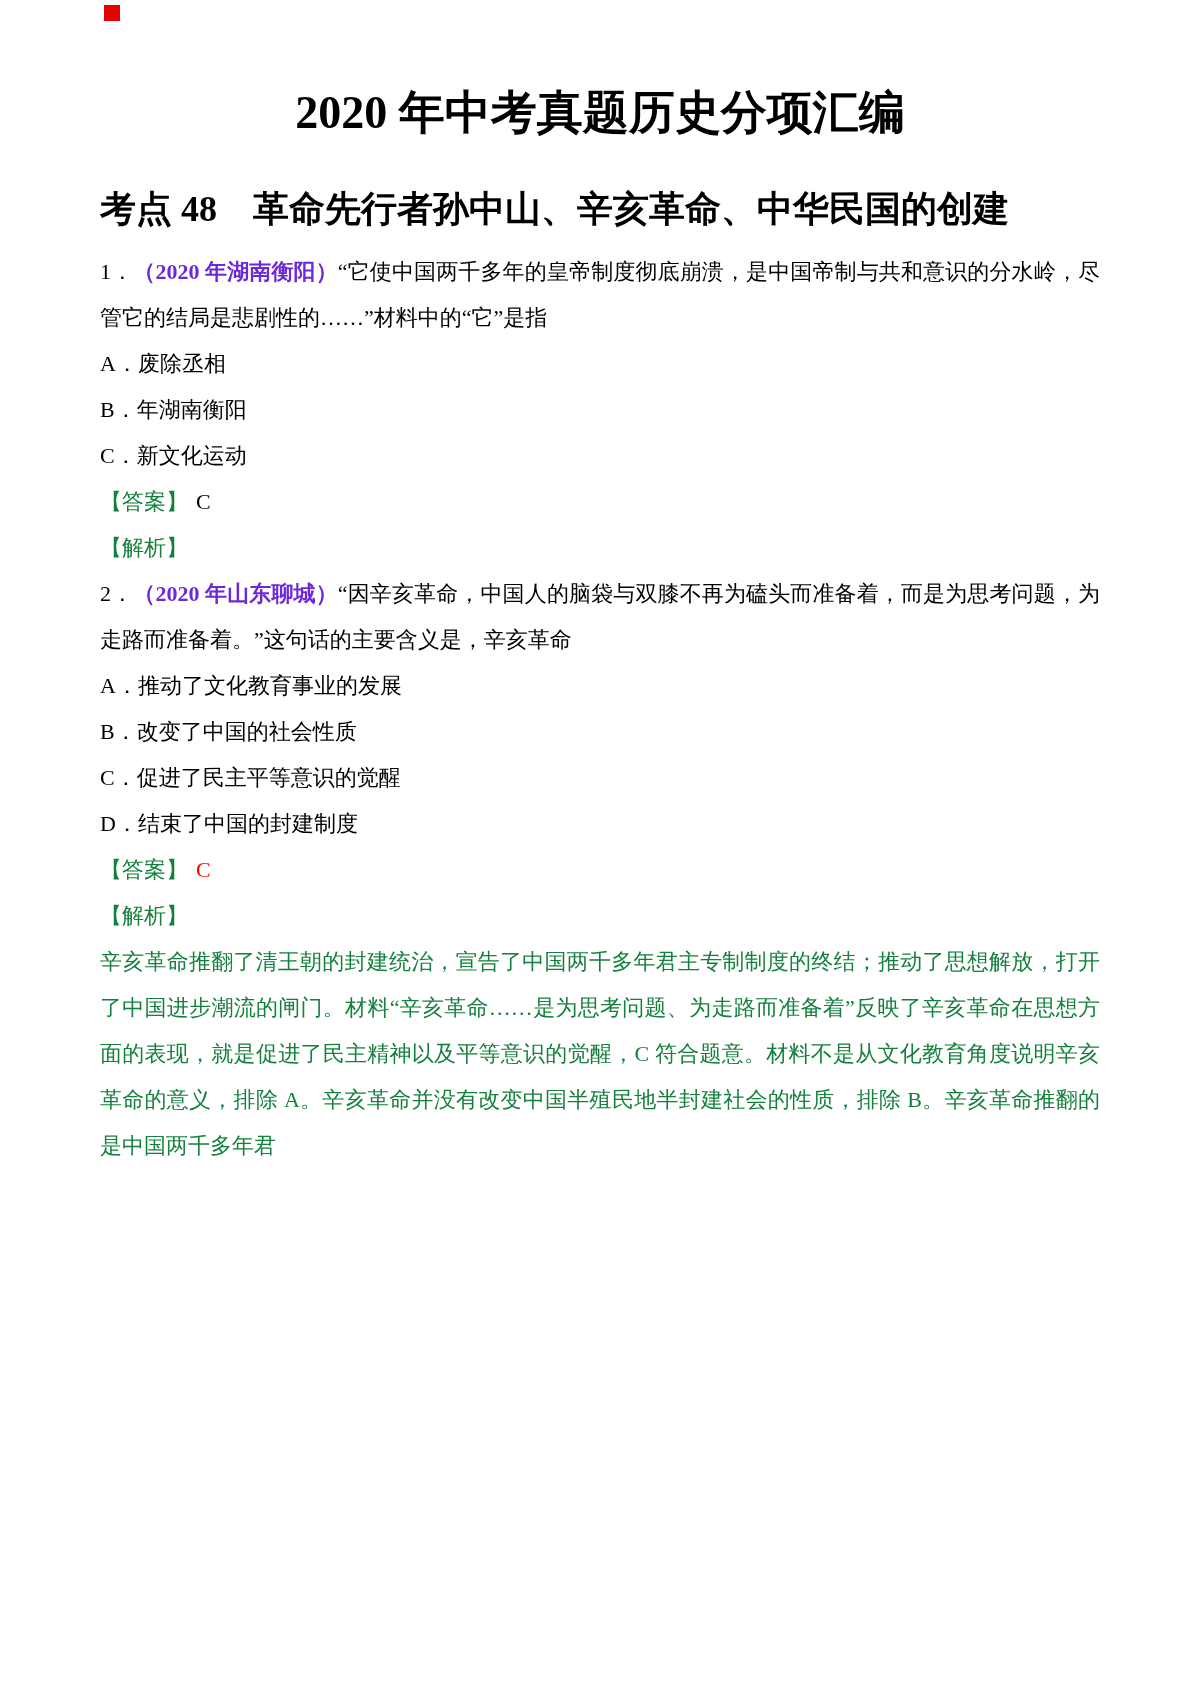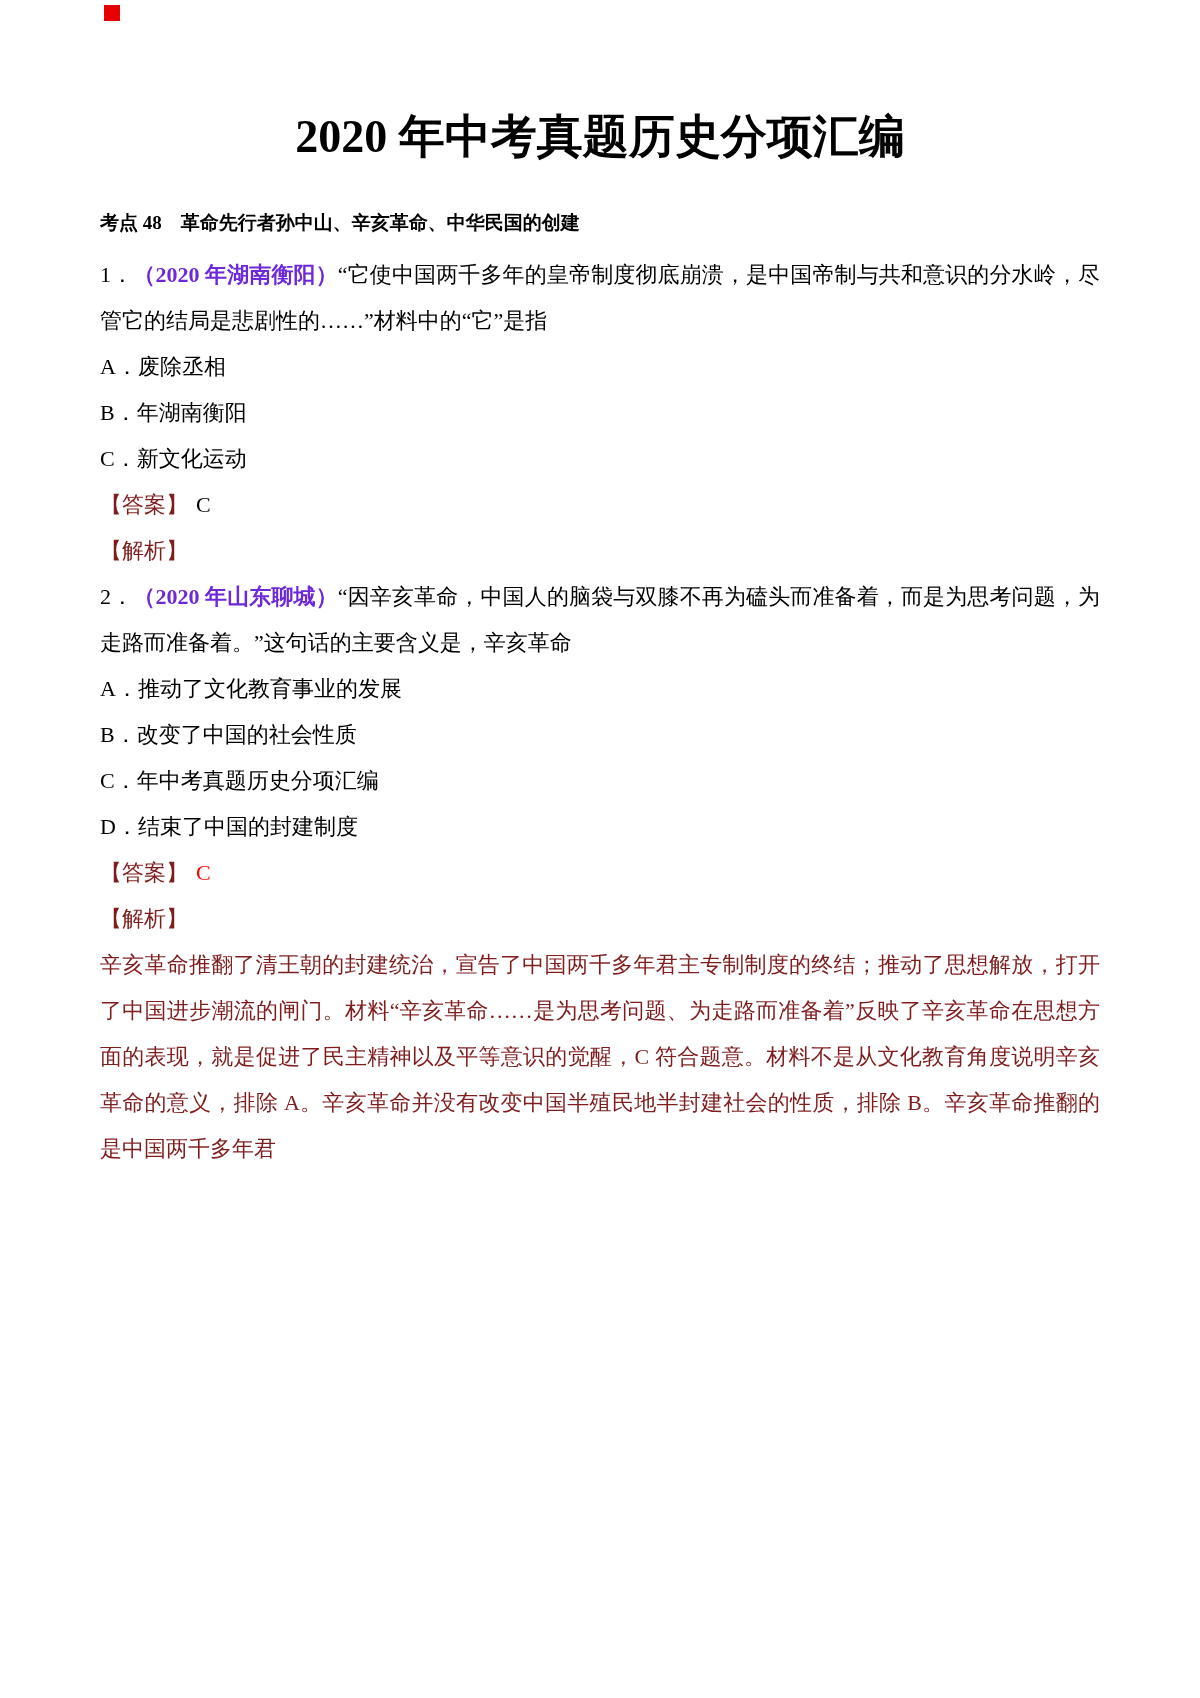--- a/index.html
+++ b/index.html
@@ -19,48 +19,48 @@
   .corner-marker {
     position: absolute;
     left: 104px;
     top: 5px;
     width: 16px;
     height: 16px;
     background: #e60000;
   }
   .doc-title {
     margin: 0;
-    padding-top: 108px;
+    padding-top: 84px;
     text-align: center;
     font-size: 46px;
     font-weight: 700;
     line-height: 1.25;
   }
   .doc-subtitle {
     margin: 38px 0 0 0;
     text-align: center;
     font-size: 31px;
     font-weight: 700;
     line-height: 1.2;
   }
   .section-heading {
     margin: 46px 100px 0 100px;
-    font-size: 19px;
+    font-size: 36px;
     font-weight: 700;
     line-height: 1.2;
   }
   .content {
     margin: 18px 100px 0 100px;
     font-size: 22px;
     line-height: 46px;
     text-align: justify;
     text-justify: inter-ideograph;
   }
   .content p { margin: 0; }
-  .red { color: #7f1d1d; }
+  .red { color: #15803d; }
   .src { color: #6d28d9; font-weight: 700; }
   .ans-val-black { color: #000000; margin-left: 8px; }
   .ans-val-red { color: #ff0000; margin-left: 8px; }
 </style>
 </head>
 <body>
 
 <div class="page">
 
   <div class="corner-marker"></div>
@@ -78,21 +78,21 @@
       <p>B．年湖南衡阳</p>
       <p>C．新文化运动</p>
       <p><span class="red">【答案】</span><span class="ans-val-black">C</span></p>
       <p><span class="red">【解析】</span></p>
     </div>
 
     <div>
       <p><span>2．</span><span class="src">（2020 年山东聊城）</span><span>“因辛亥革命，中国人的脑袋与双膝不再为磕头而准备着，而是为思考问题，为走路而准备着。”这句话的主要含义是，辛亥革命</span></p>
       <p>A．推动了文化教育事业的发展</p>
       <p>B．改变了中国的社会性质</p>
-      <p>C．年中考真题历史分项汇编</p>
+      <p>C．促进了民主平等意识的觉醒</p>
       <p>D．结束了中国的封建制度</p>
       <p><span class="red">【答案】</span><span class="ans-val-red">C</span></p>
       <p><span class="red">【解析】</span></p>
       <p class="red">辛亥革命推翻了清王朝的封建统治，宣告了中国两千多年君主专制制度的终结；推动了思想解放，打开了中国进步潮流的闸门。材料“辛亥革命……是为思考问题、为走路而准备着”反映了辛亥革命在思想方面的表现，就是促进了民主精神以及平等意识的觉醒，C 符合题意。材料不是从文化教育角度说明辛亥革命的意义，排除 A。辛亥革命并没有改变中国半殖民地半封建社会的性质，排除 B。辛亥革命推翻的是中国两千多年君</p>
     </div>
 
   </div>
 </div>
 
 </body></html>

